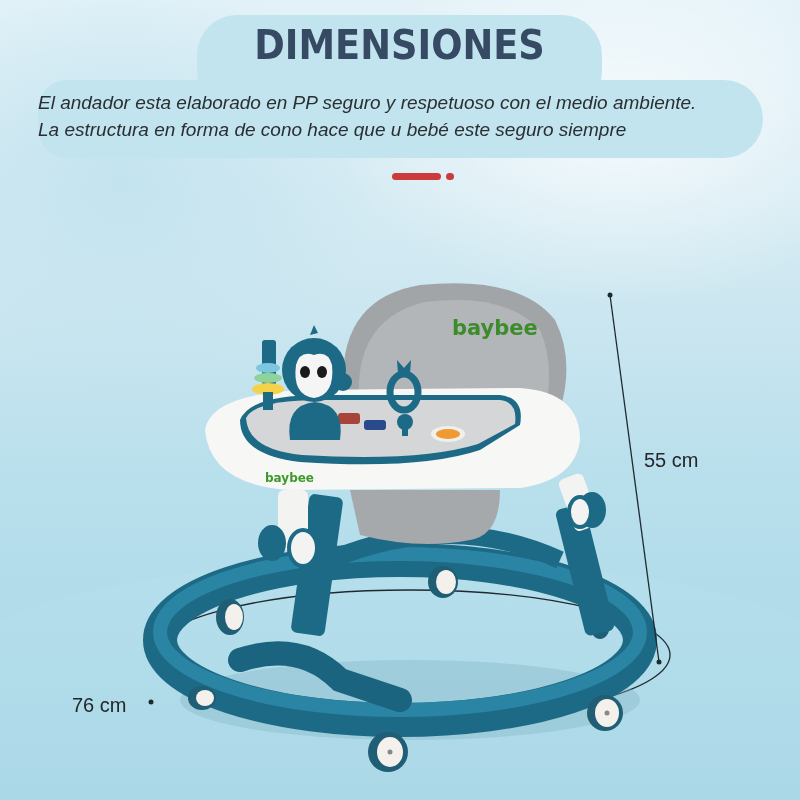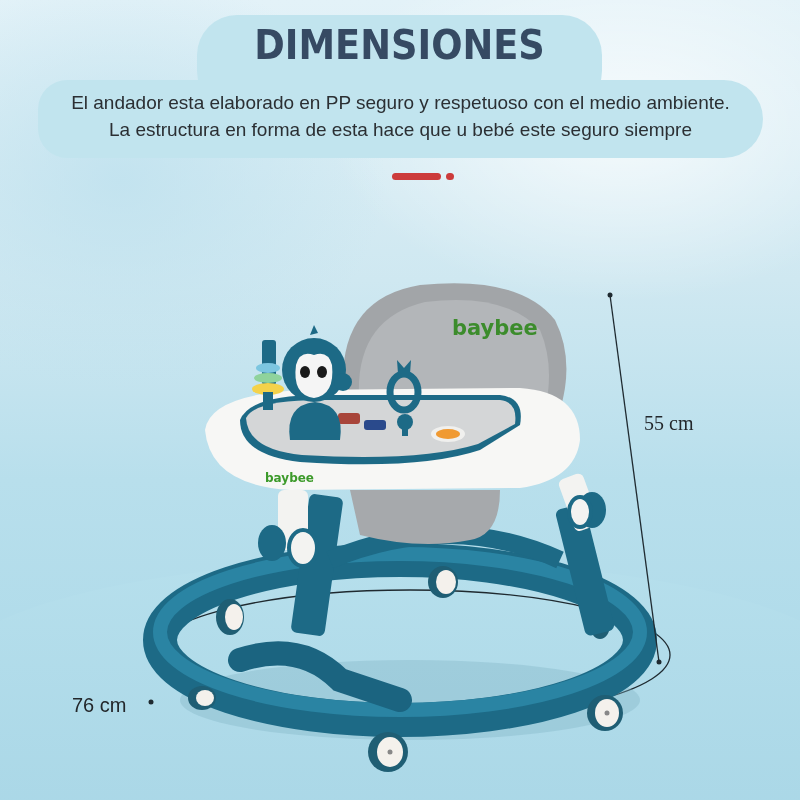--- a/index.html
+++ b/index.html
@@ -10,40 +10,40 @@
     background:radial-gradient(ellipse 420px 260px at 620px 120px,rgba(255,255,255,0.75),rgba(255,255,255,0) 70%),
                radial-gradient(ellipse 380px 300px at 120px 180px,rgba(190,225,238,0.8),rgba(190,225,238,0) 70%);}
   .floor{position:absolute;left:-60px;top:560px;width:920px;height:300px;border-radius:50% 50% 0 0/40% 40% 0 0;
     background:linear-gradient(180deg,#b6dfec 0%,#a8d6e6 100%);}
   .title-pill{position:absolute;left:197px;top:15px;width:405px;height:96px;border-radius:40px;background:#c1e4ee;}
   .desc-pill{position:absolute;left:38px;top:80px;width:725px;height:78px;border-radius:0 40px 40px 0;background:#c1e4ee;
     border-top-left-radius:30px;border-bottom-left-radius:30px;}
   .title{position:absolute;left:197px;top:22px;width:405px;text-align:center;
     font-family:"DejaVu Sans","Liberation Sans",sans-serif;font-weight:bold;font-size:40px;letter-spacing:0px;
     color:#364a63;transform:scaleX(0.92);}
-  .desc{position:absolute;left:38px;top:89px;width:725px;text-align:center;font-size:19px;line-height:27px;color:#2b2f33;}
+  .desc{position:absolute;left:38px;top:89px;width:725px;text-align:left;font-size:19px;line-height:27px;color:#2b2f33;font-style:italic;}
   .desc div{white-space:nowrap;}
   .divider{position:absolute;left:392px;top:173px;width:50px;height:8px;}
   .divider .bar{position:absolute;left:0;top:0;width:49px;height:7px;border-radius:4px;background:#cc3b3b;}
   .divider .dot{position:absolute;left:54px;top:0;width:8px;height:7px;border-radius:4px;background:#cc3b3b;}
   .label{position:absolute;font-size:20px;color:#23272b;}
   svg{position:absolute;left:0;top:0;}
 </style>
 </head>
 <body>
 
 <div class="bg-glow"></div>
 <div class="floor"></div>
 
 <div class="title-pill"></div>
 <div class="desc-pill"></div>
 <div class="title">DIMENSIONES</div>
 <div class="desc">
   <div>El andador esta elaborado en PP seguro y respetuoso con el medio ambiente.</div>
-  <div>La estructura en forma de esta hace que u bebé este seguro siempre</div>
+  <div>La estructura en forma de cono hace que u bebé este seguro siempre</div>
 </div>
 
 <div class="divider">
   <div class="bar"></div>
   <div class="dot"></div>
 </div>
 
 <svg width="800" height="800" viewBox="0 0 800 800">
 
   <ellipse cx="410" cy="655" rx="260" ry="65" fill="none" stroke="#1f2a30" stroke-width="1.3"></ellipse>
@@ -142,14 +142,14 @@
       <path d="M310 335 L314 325 L318 333 Z" fill="#1d6a86"></path>
     </g>
   </g>
 
   <line x1="610" y1="295" x2="659" y2="662" stroke="#1f2a30" stroke-width="1.3"></line>
   <circle cx="610" cy="295" r="2.5" fill="#1f2a30"></circle>
   <circle cx="659" cy="662" r="2.5" fill="#1f2a30"></circle>
   <circle cx="151" cy="702" r="2.5" fill="#1f2a30"></circle>
 </svg>
 
-<div class="label" style="left:644px;top:412px;font-family:Liberation Serif, serif;">55 cm</div>
+<div class="label" style="left:644px;top:449px;">55 cm</div>
 <div class="label" style="left:72px;top:694px;">76 cm</div>
 
 </body></html>

